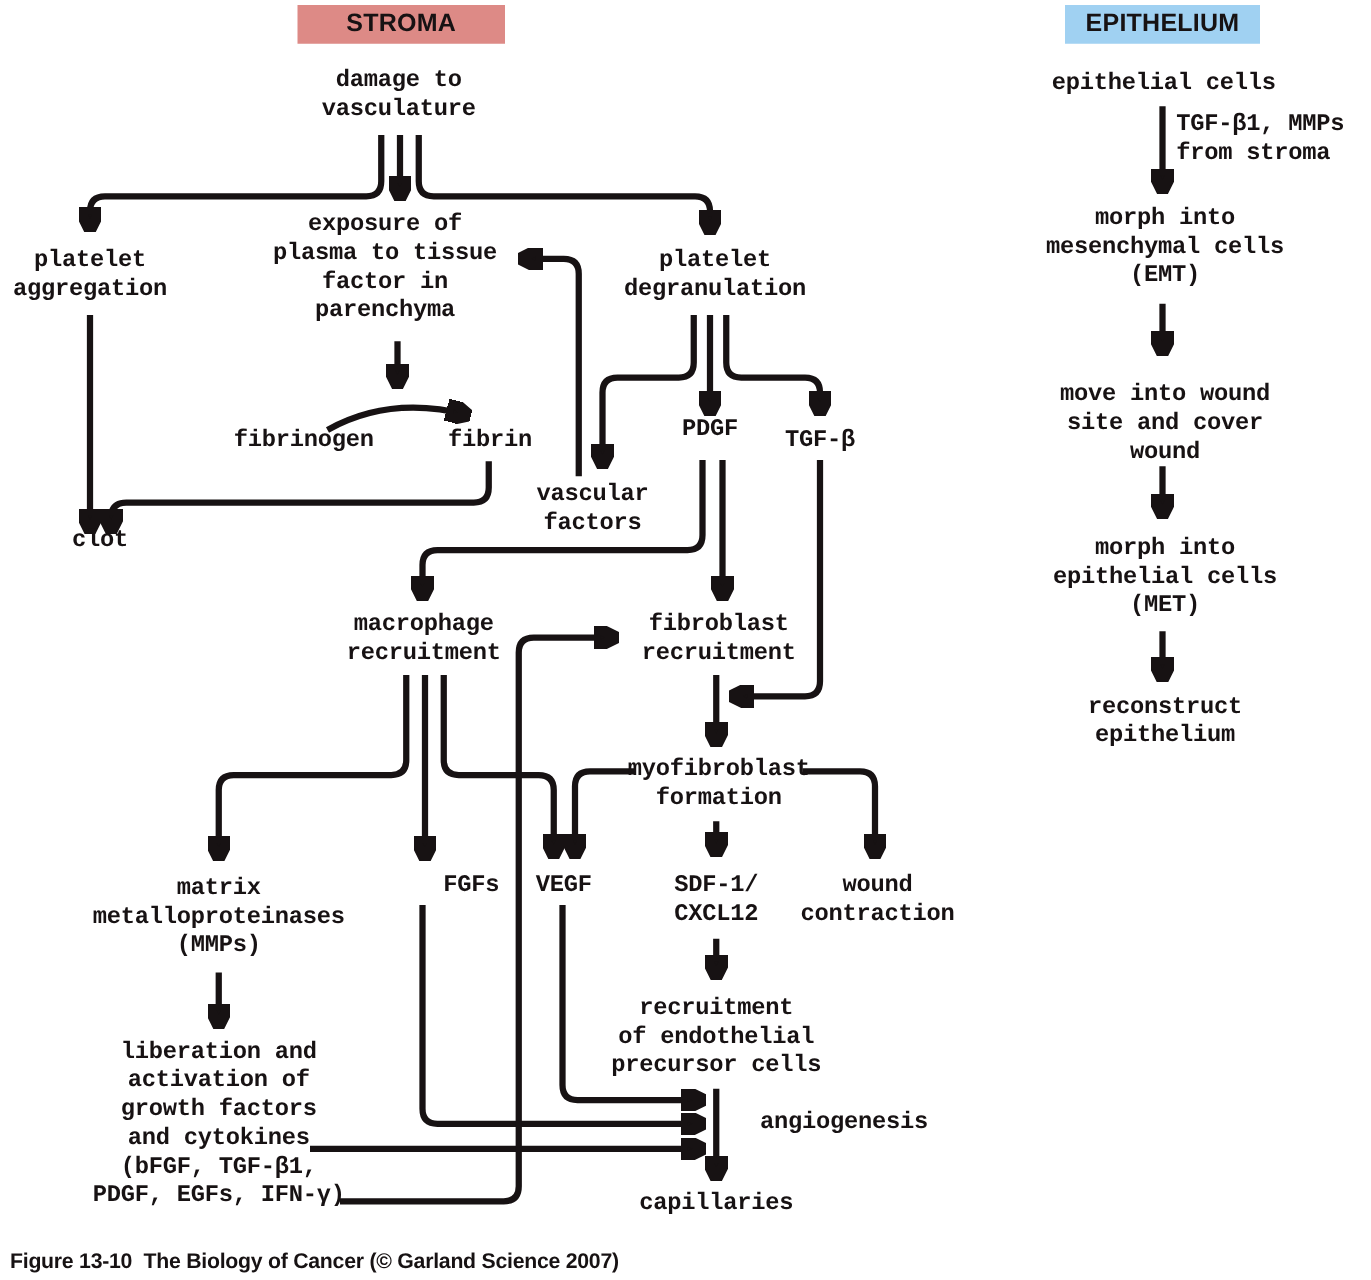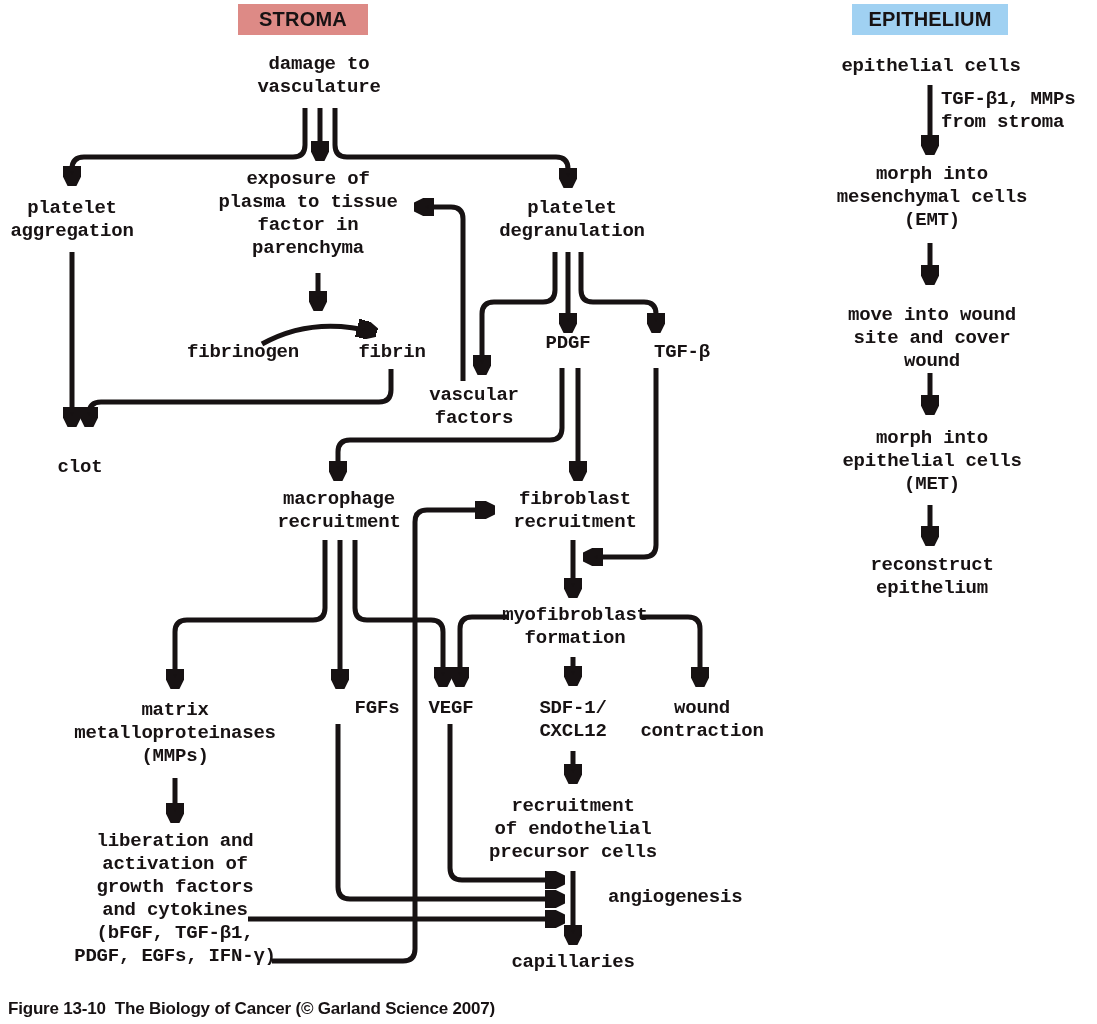--- a/index.html
+++ b/index.html
@@ -6,21 +6,21 @@
   #figure{position:relative;width:1097px;height:1024px;background:#ffffff;overflow:hidden;
           font-family:"Liberation Sans",sans-serif;color:#171213;}
   #arrows{position:absolute;left:0;top:0;width:1097px;height:1024px;}
   #arrows path{stroke:#171213;stroke-width:5;fill:none;}
   .node{position:absolute;transform:translateX(-50%);text-align:center;
         font-weight:bold;font-size:19px;line-height:23px;letter-spacing:-0.2px;
         white-space:pre;color:#171213;font-family:Liberation Mono, monospace;}
   .node.left{transform:none;text-align:left;}
   .hdr{position:absolute;height:31px;line-height:31px;text-align:center;
        font-weight:bold;font-size:20px;letter-spacing:0.2px;color:#171213;}
-  .hdr.stroma{left:238px;top:4px;width:130px;background:#dd8a86;}
+  .hdr.stroma{left:238px;top:4px;width:166px;background:#dd8a86;}
   .hdr.epithelium{left:852px;top:4px;width:156px;background:#a0d1f2;}
   .caption{position:absolute;left:8px;top:999px;font-weight:bold;font-size:17px;
            letter-spacing:-0.2px;white-space:pre;color:#171213;}
 </style>
 </head>
 <body>
 
 <div id="figure">
 
   <svg id="arrows" viewBox="0 0 1097 1024">
@@ -74,22 +74,22 @@
 plasma to tissue
 factor in
 parenchyma</div>
   <div class="node" style="left:572px;top:197px;">platelet
 degranulation</div>
   <div class="node" style="left:243px;top:341px;">fibrinogen</div>
   <div class="node" style="left:392px;top:341px;">fibrin</div>
   <div class="node" style="left:474px;top:384px;">vascular
 factors</div>
   <div class="node" style="left:568px;top:332px;">PDGF</div>
-  <div class="node" style="left:656px;top:341px;margin-left:26px;">TGF-β</div>
-  <div class="node" style="left:80px;top:456px;">clot</div>
+  <div class="node" style="left:656px;top:341px;">TGF-β</div>
+  <div class="node" style="left:80px;top:421px;">clot</div>
   <div class="node" style="left:339px;top:488px;">macrophage
 recruitment</div>
   <div class="node" style="left:575px;top:488px;">fibroblast
 recruitment</div>
   <div class="node" style="left:575px;top:604px;">myofibroblast
 formation</div>
   <div class="node" style="left:175px;top:699px;">matrix
 metalloproteinases
 (MMPs)</div>
   <div class="node" style="left:337px;top:697px;margin-left:40px;">FGFs</div>

